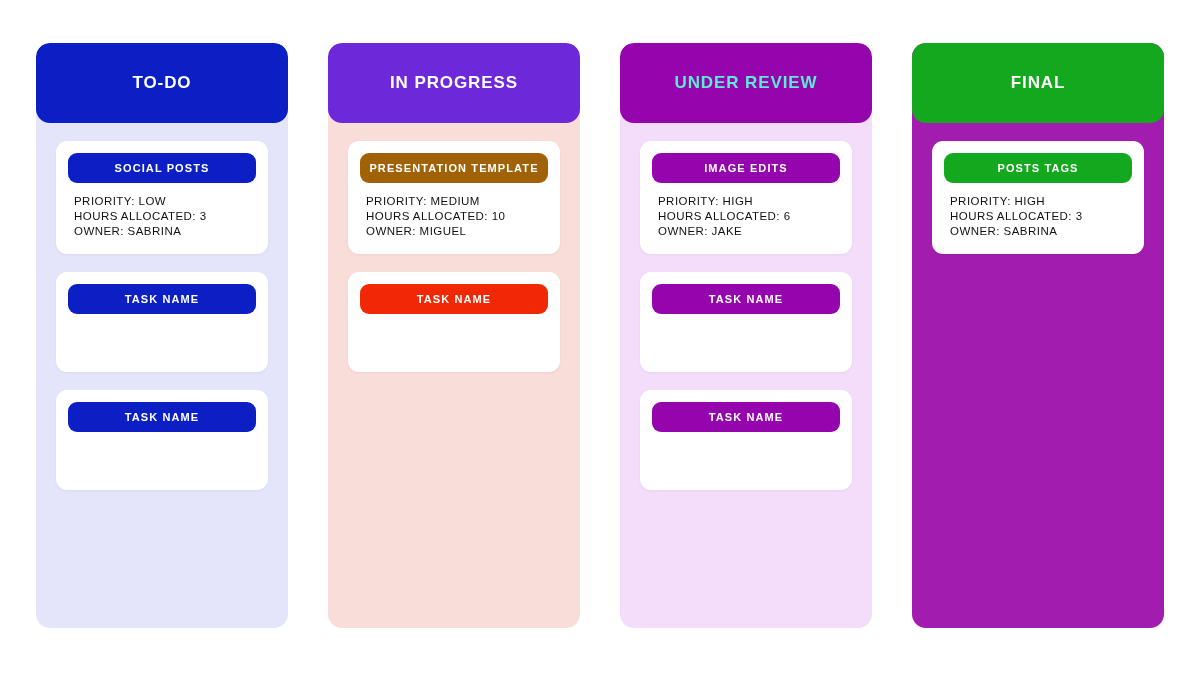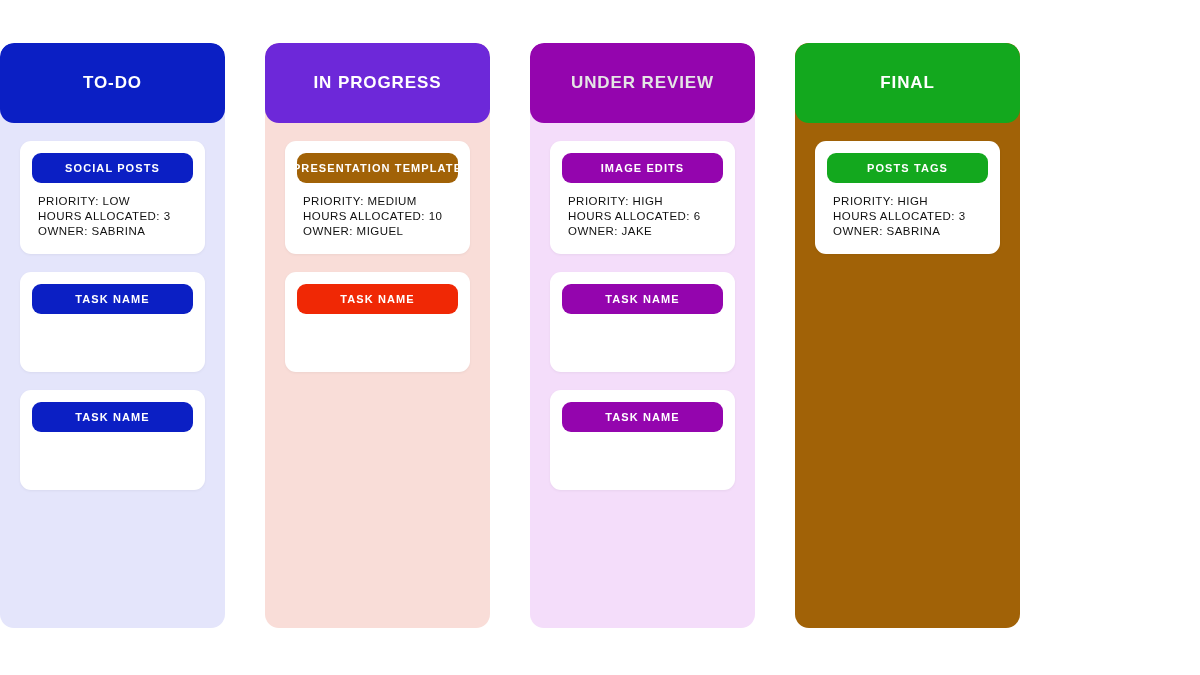--- a/index.html
+++ b/index.html
@@ -9,21 +9,21 @@
   body {
     width: 1200px;
     height: 675px;
     background: #ffffff;
     font-family: "Liberation Sans", "DejaVu Sans", sans-serif;
     overflow: hidden;
   }
 
   #board {
     position: relative;
-    width: 1020px;
+    width: 1200px;
     height: 675px;
     display: flex;
     justify-content: center;
     align-items: flex-start;
     gap: 40px;
     padding-top: 43px;
     box-sizing: border-box;
   }
 
   .column {
@@ -163,21 +163,21 @@
         </div>
         <div class="card empty-card">
           <div class="card-chip" style="background: rgb(240, 40, 5);">
             <span class="card-chip-label">TASK NAME</span>
           </div>
         </div>
       </div>
     </div>
     <div class="column" style="background: rgb(244, 221, 250);">
       <div class="column-header" style="background: rgb(148, 5, 174);">
-        <div class="column-title" style="color: #e5e5e5;">UNDER REVIEW</div>
+        <div class="column-title" style="color: #5eead4;">UNDER REVIEW</div>
       </div>
       <div class="column-body">
         <div class="card">
           <div class="card-chip" style="background: rgb(148, 5, 174);">
             <span class="card-chip-label">IMAGE EDITS</span>
           </div>
           <div class="card-details">
             <div class="card-detail-line">PRIORITY: HIGH</div>
             <div class="card-detail-line">HOURS ALLOCATED: 6</div>
             <div class="card-detail-line">OWNER: JAKE</div>
@@ -188,21 +188,21 @@
             <span class="card-chip-label">TASK NAME</span>
           </div>
         </div>
         <div class="card empty-card">
           <div class="card-chip" style="background: rgb(148, 5, 174);">
             <span class="card-chip-label">TASK NAME</span>
           </div>
         </div>
       </div>
     </div>
-    <div class="column" style="background: #a16207;">
+    <div class="column" style="background: #a21caf;">
       <div class="column-header" style="background: rgb(19, 168, 30);">
         <div class="column-title" style="color: rgb(255, 255, 255);">FINAL</div>
       </div>
       <div class="column-body">
         <div class="card">
           <div class="card-chip" style="background: rgb(19, 168, 30);">
             <span class="card-chip-label">POSTS TAGS</span>
           </div>
           <div class="card-details">
             <div class="card-detail-line">PRIORITY: HIGH</div>

